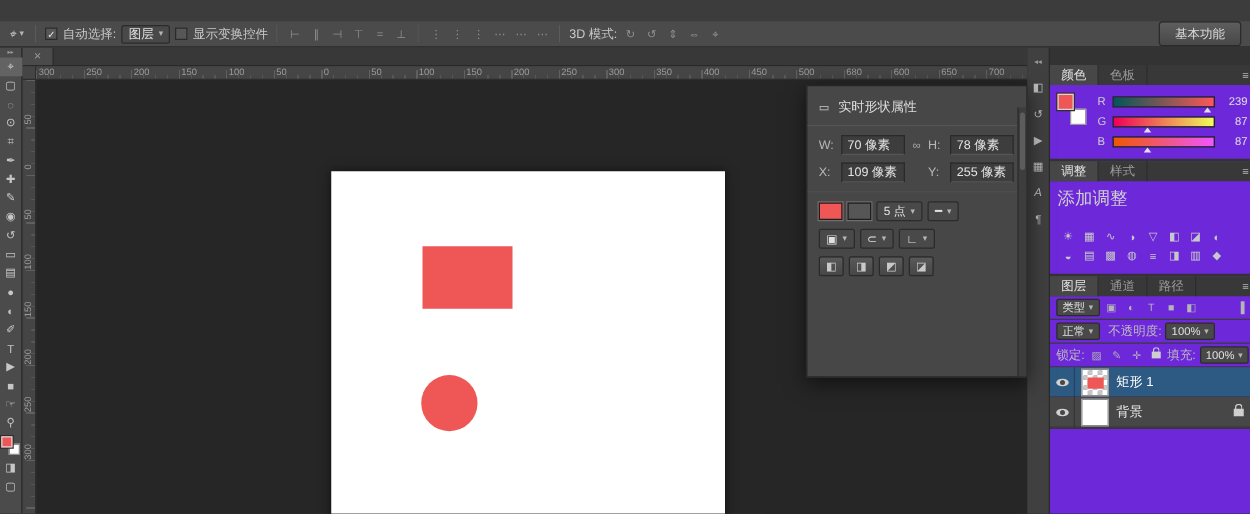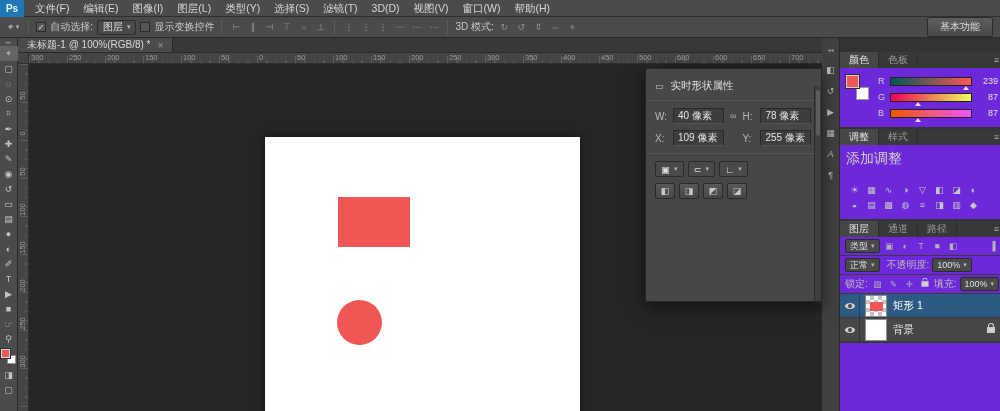--- a/index.html
+++ b/index.html
@@ -125,34 +125,20 @@
   .padlock{position:relative;width:8px;height:6px;background:#cfcfcf;margin-left:auto;margin-right:9px;flex:0 0 auto}
   .padlock::before{content:"";position:absolute;top:-4px;left:1px;width:4px;height:4px;border:1px solid #cfcfcf;border-bottom:none;border-radius:3px 3px 0 0}
   .padlock.small{transform:scale(.9)}
   .lfiller{flex:1;background:#3f3f3f;border-top:1px solid #343434}
 </style>
 </head>
 <body>
 
 <div class="app">
 
-  <div class="menubar">
-    <div class="pslogo" style="background: rgb(32, 119, 184);">Ps</div>
-    <span class="mi">文件(F)</span>
-    <span class="mi">编辑(E)</span>
-    <span class="mi">图像(I)</span>
-    <span class="mi">图层(L)</span>
-    <span class="mi">类型(Y)</span>
-    <span class="mi">选择(S)</span>
-    <span class="mi">滤镜(T)</span>
-    <span class="mi">3D(D)</span>
-    <span class="mi">视图(V)</span>
-    <span class="mi">窗口(W)</span>
-    <span class="mi">帮助(H)</span>
-  </div>
 
   <div class="optbar">
     <span class="toolprev">
       <i>⌖</i>
       <i class="dd">▾</i>
     </span>
     <i class="sep"></i>
     <span class="cb">
         <i>✓</i>
       </span>
@@ -214,21 +200,20 @@
       <i class="bg"></i>
       <i class="fg" style="background: rgb(239, 87, 87);"></i>
     </span>
     <span class="tool">◨</span>
     <span class="tool">▢</span>
   </div>
 
   <div class="docarea">
     <div class="tabbar">
       <div class="doctab">
-        <span>未标题-1 @ 100%(RGB/8) *</span>
         <i class="close">×</i>
       </div>
     </div>
     <div class="canvaswrap">
       <div class="rcorner"></div>
       <div class="hruler">
         <div class="hlabels">
             <span style="left: 2px;">300</span>
             <span style="left: 40px;">250</span>
             <span style="left: 78px;">200</span>
@@ -275,33 +260,45 @@
 
   <div class="props">
     <div class="pbody">
       <div class="prow sect">
         <i class="secticon">▭</i>
         <span>实时形状属性</span>
       </div>
       <div class="pdiv"></div>
       <div class="prow">
         <span class="flab">W:</span>
-        <span class="field">40 像素</span>
+        <span class="field">70 像素</span>
         <i class="linkico">∞</i>
         <span class="flab">H:</span>
         <span class="field">78 像素</span>
       </div>
       <div class="prow">
         <span class="flab">X:</span>
         <span class="field">109 像素</span>
         <i class="linkico" style="visibility:hidden">∞</i>
         <span class="flab">Y:</span>
         <span class="field">255 像素</span>
       </div>
       <div class="pdiv"></div>
+      <div class="prow">
+        <span class="swatch" style="background: rgb(239, 87, 87);"></span>
+        <span class="swatch strokesw"></span>
+        <span class="combo small">
+          <span>5 点</span>
+          <i class="dd">▾</i>
+        </span>
+        <span class="combo small">
+          <span>━</span>
+          <i class="dd">▾</i>
+        </span>
+      </div>
       <div class="prow">
         <span class="combo small">
           <span>▣</span>
           <i class="dd">▾</i>
         </span>
         <span class="combo small">
           <span>⊂</span>
           <i class="dd">▾</i>
         </span>
         <span class="combo small">

